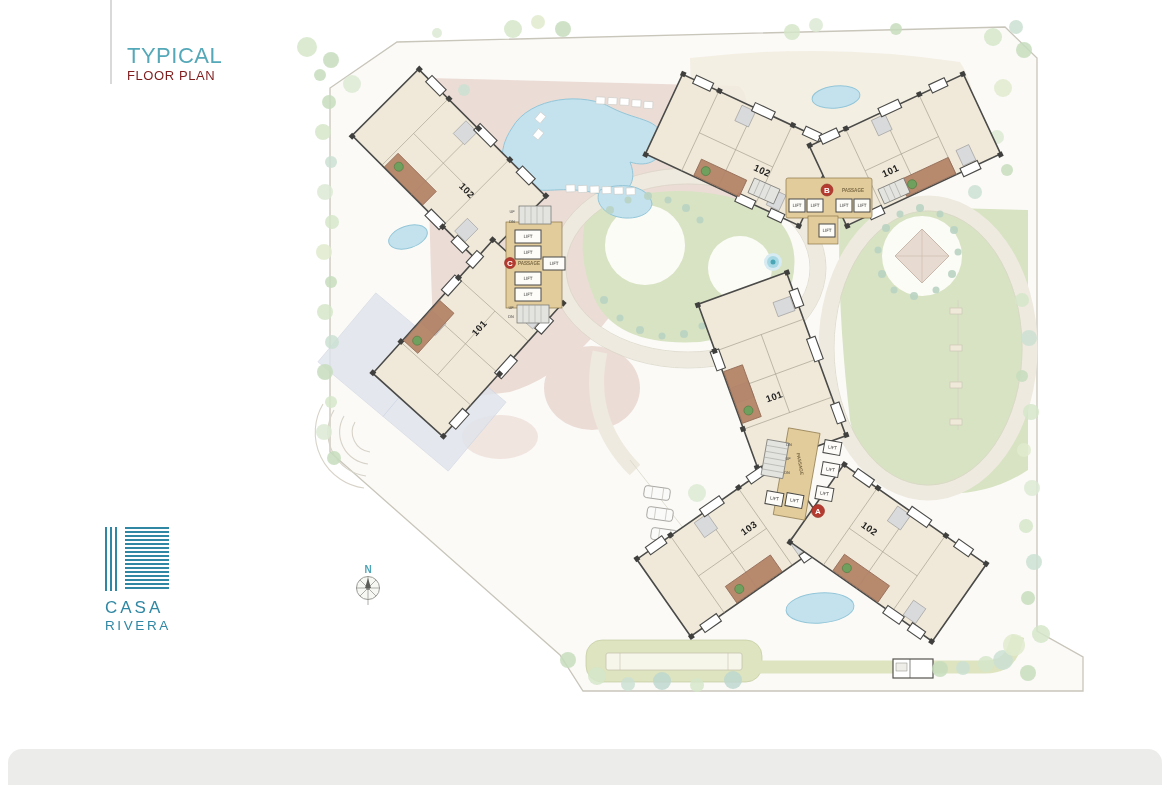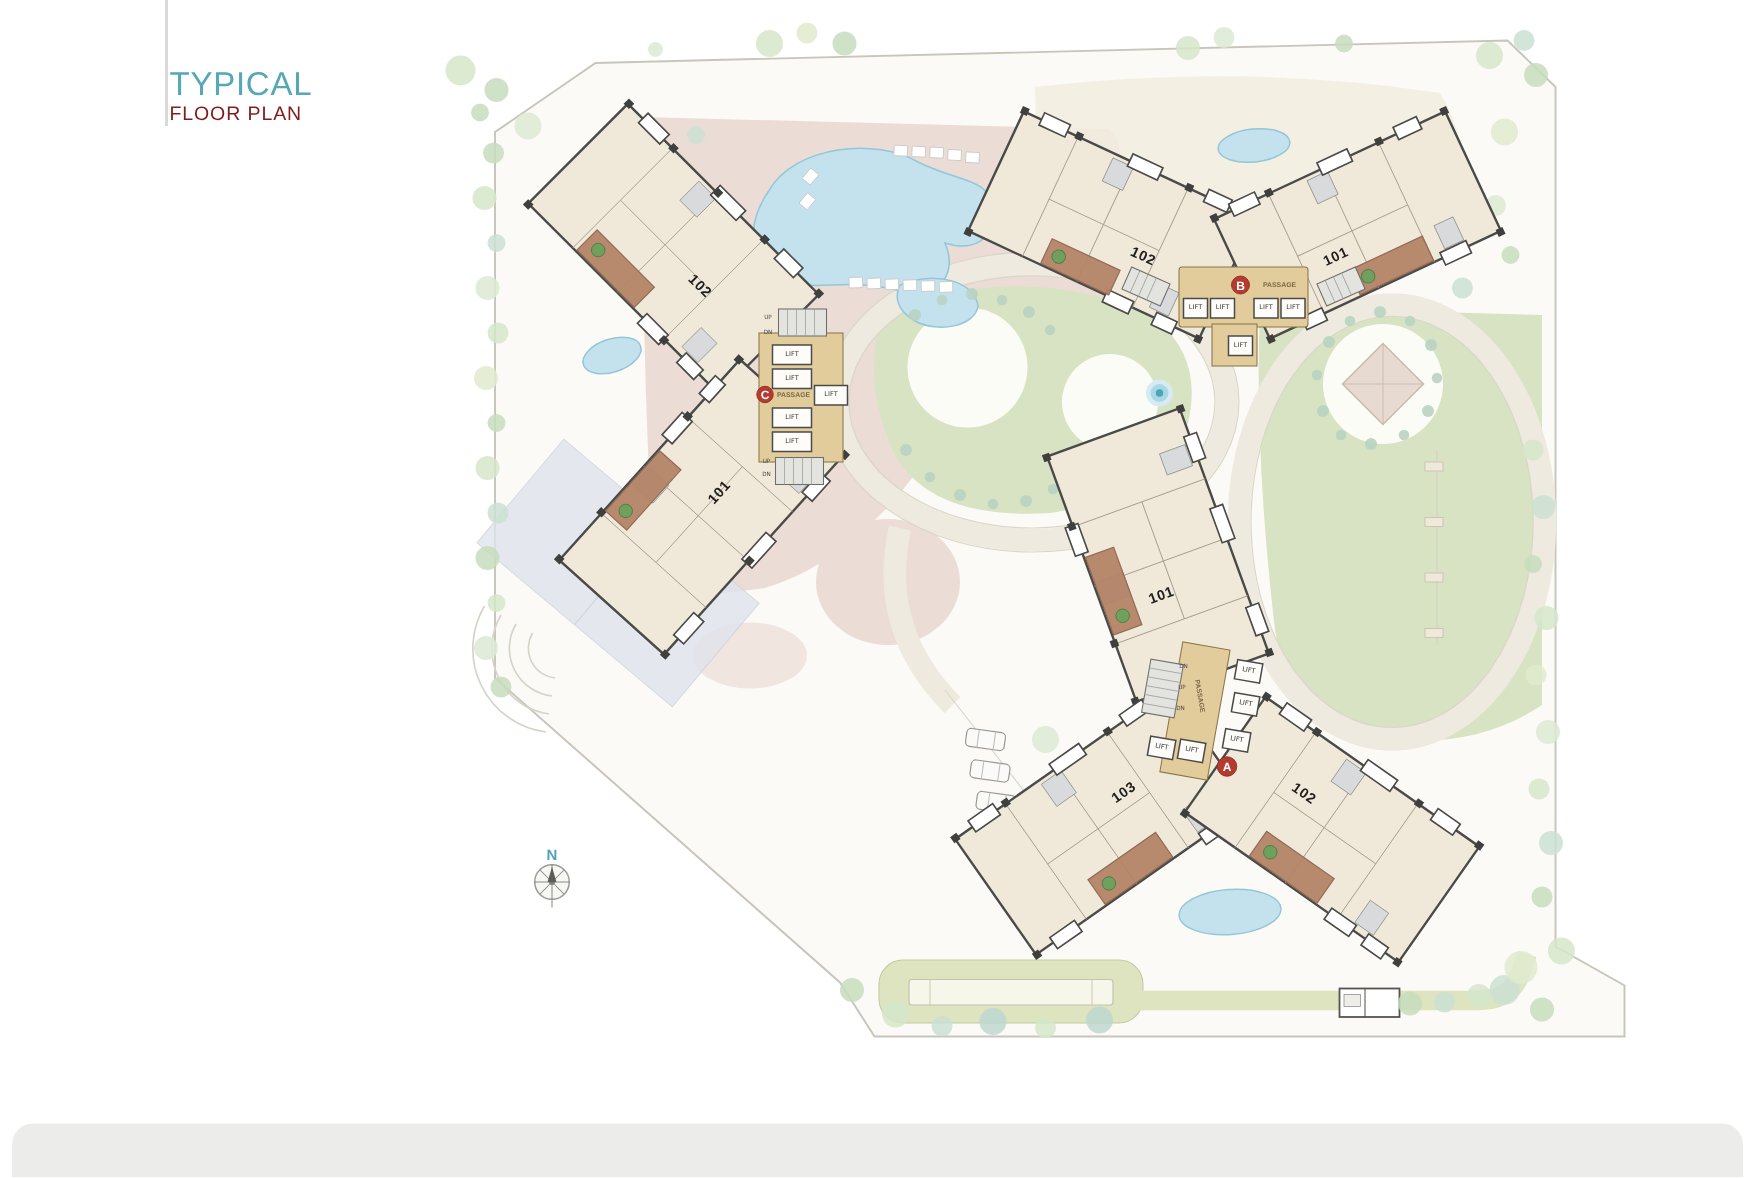--- a/index.html
+++ b/index.html
@@ -1,19 +1,19 @@
 <!DOCTYPE html>
 <html><head>
 <meta charset="utf-8">
 <style>
   html,body{margin:0;padding:0;background:#ffffff;}
   .stage{position:relative;width:1170px;height:785px;background:#ffffff;overflow:hidden;
          font-family:"Liberation Sans",sans-serif;}
   .vrule{position:absolute;left:110px;top:0;width:2px;height:84px;background:#d9d9d9;}
-  .titleblock{position:absolute;left:113px;top:44px;line-height:1.05;}
+  .titleblock{position:absolute;left:127px;top:44px;line-height:1.05;}
   .title-main{font-size:22px;letter-spacing:.5px;color:#54a8b8;font-weight:400;}
   .title-sub{font-size:13px;letter-spacing:.6px;color:#7f1d1d;margin-top:2px;}
   .logo{position:absolute;left:105px;top:527px;width:120px;}
   .logo-art{display:flex;gap:5px;height:64px;}
   .logo-v{width:15px;height:64px;
     background:repeating-linear-gradient(to right,#2f87a3 0 2px,transparent 2px 5px);}
   .logo-h{width:44px;height:64px;
     background:repeating-linear-gradient(to bottom,#2f87a3 0 2px,transparent 2px 4px);}
   .logo-w1{margin-top:7px;font-size:17px;letter-spacing:3px;color:#2f87a3;}
   .logo-w2{font-size:13.5px;letter-spacing:2.6px;color:#2f87a3;}
@@ -596,15 +596,23 @@
       <circle class="compass-ring" cx="368" cy="588" r="11.5"></circle>
       <line class="compass-line" x1="368" y1="576" x2="368" y2="605"></line>
       <line class="compass-line" x1="356" y1="588" x2="380" y2="588"></line>
       <line class="compass-line" x1="360" y1="580" x2="376" y2="596"></line>
       <line class="compass-line" x1="376" y1="580" x2="360" y2="596"></line>
       <circle cx="368" cy="588" r="2" fill="#7a7a76"></circle>
       <polygon points="368,578 371,588 365,588" fill="#5c5c58"></polygon>
     </g>
   </svg>
 
+  <div class="logo">
+    <div class="logo-art">
+      <div class="logo-v"></div>
+      <div class="logo-h"></div>
+    </div>
+    <div class="logo-w1">CASA</div>
+    <div class="logo-w2">RIVERA</div>
+  </div>
 
   <div class="bottombar"></div>
 </div>
 
 </body></html>

